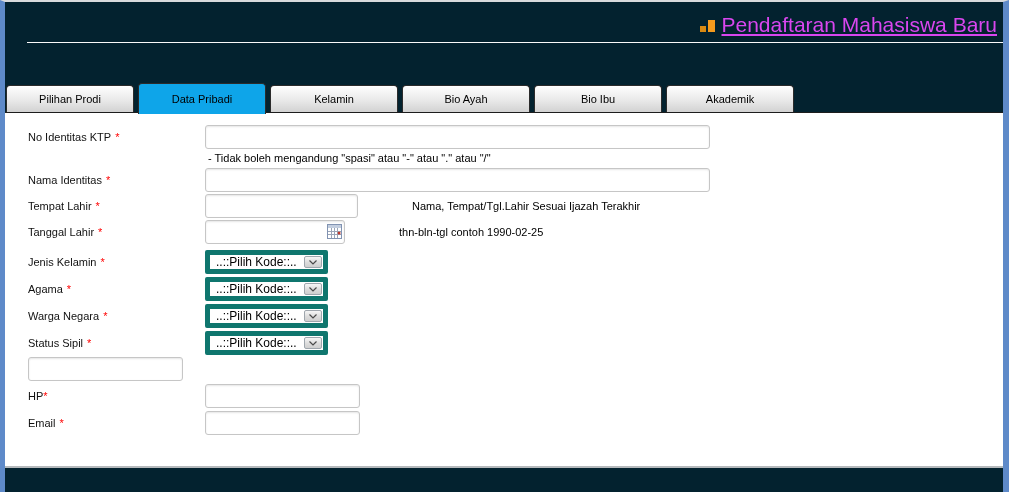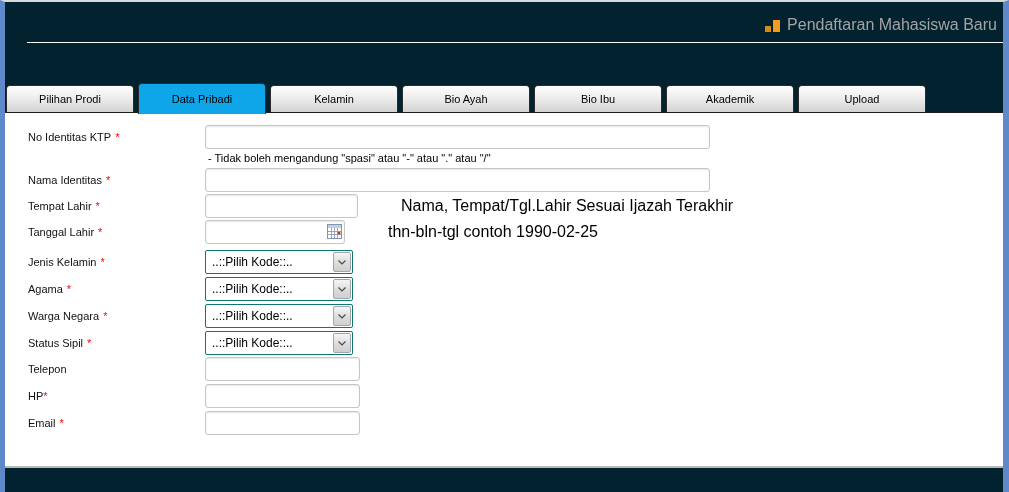--- a/index.html
+++ b/index.html
@@ -17,21 +17,21 @@
   .header{
     position:relative;height:110px;background:#03222f;flex:0 0 auto;
   }
   .title-row{
     position:absolute;top:13px;right:6px;display:flex;align-items:flex-end;
   }
   .logo{display:flex;align-items:flex-end;margin-right:7px;padding-bottom:3px;}
   .logo .b1{width:6px;height:6px;background:#d98a12;}
   .logo .b2{width:7px;height:12px;background:#f59b1e;margin-left:2px;}
   .app-title{
-    color:#a3a3a3;font-size:16px;line-height:20px;white-space:nowrap;
+    color:#d946ef;font-size:21px;line-height:20px;white-space:nowrap;text-decoration:underline;
   }
   .title-underline{
     position:absolute;top:40px;left:22px;right:0;height:1px;background:#fafafa;
   }
   
   .tabs{
     position:absolute;left:1px;bottom:0;display:flex;align-items:flex-end;
   }
   .tab{
     width:128px;height:27px;margin-right:4px;box-sizing:border-box;
@@ -54,37 +54,37 @@
   .row.tight{margin-bottom:2px;}
   .row.after-date{margin-bottom:6px;}
   .lbl{
     flex:0 0 177px;font-size:11px;color:#111;white-space:nowrap;
   }
   .req{color:#ff0000;margin-left:4px;font-size:11px;}
   .req.nogap{margin-left:0;}
   .hint-row{display:flex;margin:1px 0 3px 0;height:14px;align-items:center;}
   .hint-spacer{flex:0 0 180px;}
   .hint{font-size:11px;color:#000;white-space:nowrap;}
-  .inline-hint{font-size:16px;color:#000;margin-left:7px;white-space:nowrap;padding-left:36px;}
+  .inline-hint{font-size:11px;color:#000;margin-left:18px;white-space:nowrap;padding-left:36px;}
   .tb{
     box-sizing:border-box;height:24px;border:1px solid #c6c6c6;border-radius:3px;
     background:#fff;box-shadow:inset 0 1px 2px rgba(0,0,0,0.10);
     font-family:inherit;font-size:12px;padding:0 5px;outline:none;
   }
   .tb.wide{width:505px;}
   .tb.med{width:153px;}
   .tb.small{width:155px;}
   .datewrap{position:relative;display:inline-block;}
   .datewrap .tb{width:140px;padding-right:20px;}
   .cal-icon{
     position:absolute;right:3px;top:4px;width:15px;height:15px;cursor:pointer;line-height:0;
   }
   
   .sel{
-    box-sizing:border-box;width:148px;height:24px;border:1px solid #0f766e;border-radius:2px;
+    box-sizing:border-box;width:123px;height:24px;border:5px solid #0f766e;border-radius:2px;
     background:#fff;display:flex;align-items:stretch;cursor:pointer;
   }
   .sel .sel-txt{
     flex:1;display:flex;align-items:center;padding-left:6px;font-size:12px;color:#000;
     white-space:nowrap;overflow:hidden;
   }
   .sel .sel-arrow{
     flex:0 0 16px;margin:1px;border:1px solid #9fa6ad;border-radius:2px;
     background:linear-gradient(#f6f6f6,#dcdcdc 55%,#cfcfcf);
     display:flex;align-items:center;justify-content:center;
@@ -109,21 +109,20 @@
     </div>
     <div class="title-underline"></div>
 
     <div class="tabs">
       <div class="tab">Pilihan Prodi</div>
       <div class="tab active">Data Pribadi</div>
       <div class="tab">Kelamin</div>
       <div class="tab">Bio Ayah</div>
       <div class="tab">Bio Ibu</div>
       <div class="tab">Akademik</div>
-      <div class="tab">Upload</div>
     </div>
   </div>
 
   <div class="content">
 
     <div class="row tight">
       <span class="lbl"><span>No Identitas KTP</span><span class="req">*</span></span>
       <input class="tb wide" type="text" value="" style="">
     </div>
     <div class="hint-row">
@@ -200,21 +199,20 @@
         <span class="sel-txt">..::Pilih Kode::..</span>
         <span class="sel-arrow">
           <svg width="8" height="5" viewBox="0 0 8 5">
               <path d="M0.5 0.5 L4 4 L7.5 0.5" fill="none" stroke="#4a4a4a" stroke-width="1.2"></path>
             </svg>
         </span>
       </span>
     </div>
 
     <div class="row">
-      <span class="lbl"><span>Telepon</span><span class="req"></span></span>
       <input class="tb small" type="text" value="" style="">
     </div>
 
     <div class="row">
       <span class="lbl"><span>HP</span><span class="req nogap">*</span></span>
       <input class="tb small" type="text" value="" style="">
     </div>
 
     <div class="row">
       <span class="lbl"><span>Email</span><span class="req">*</span></span>

